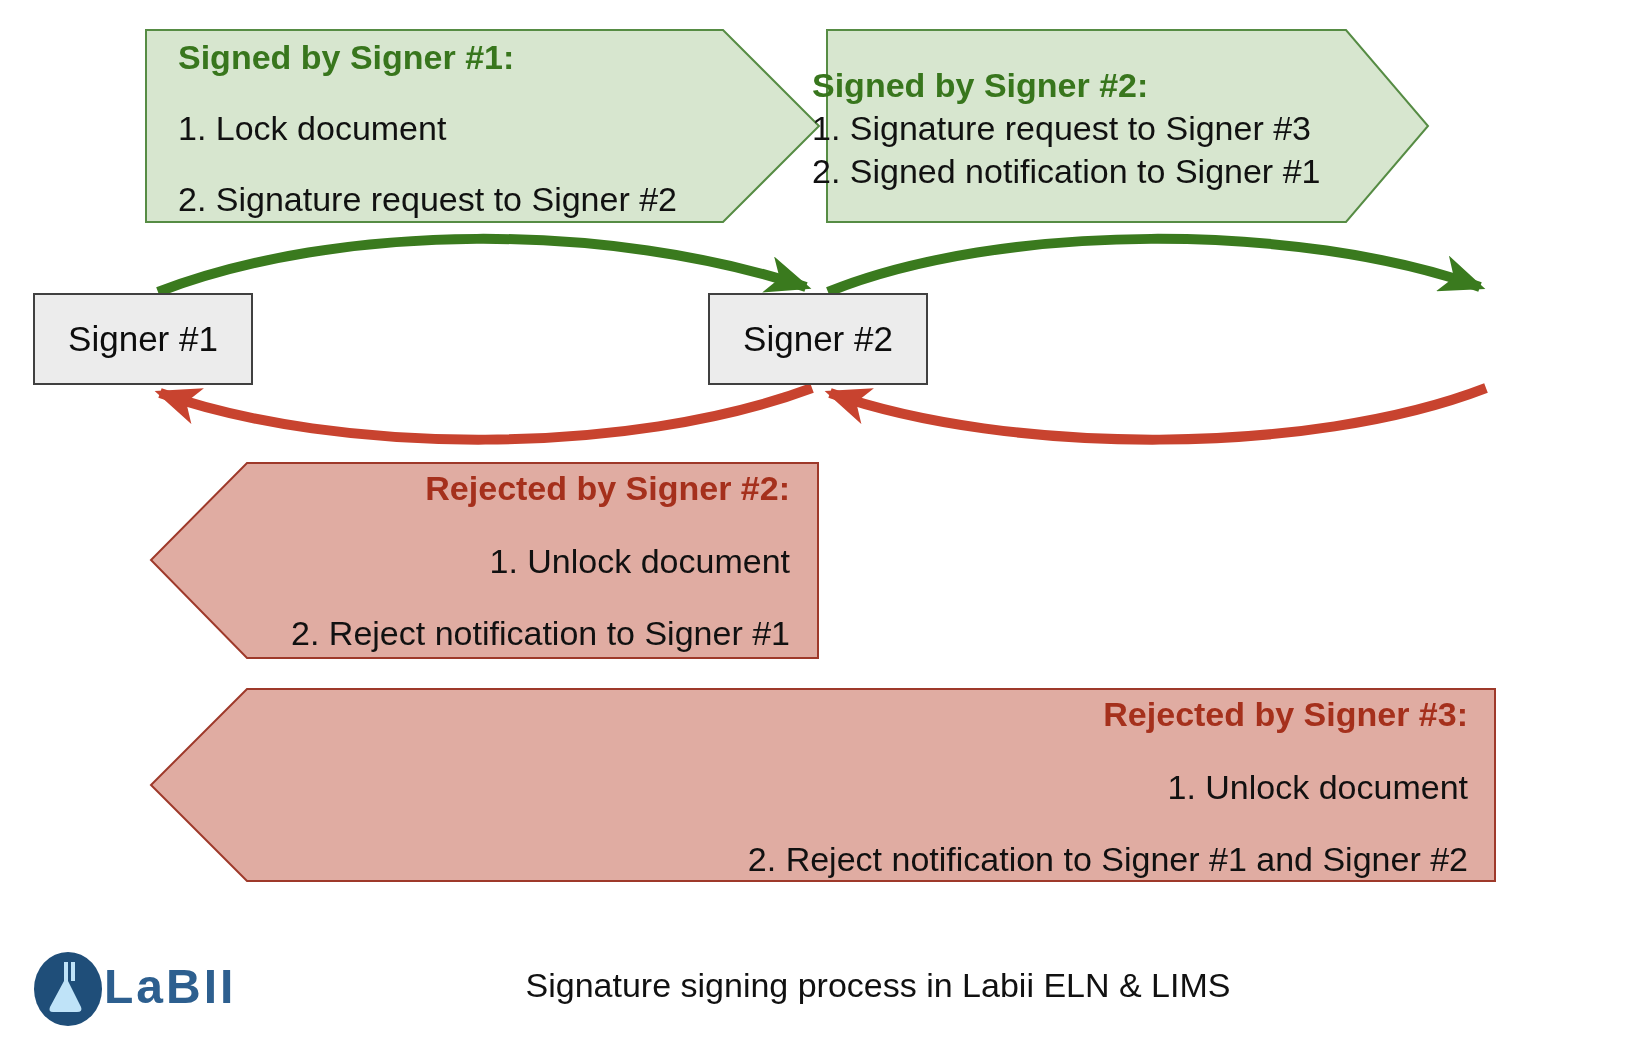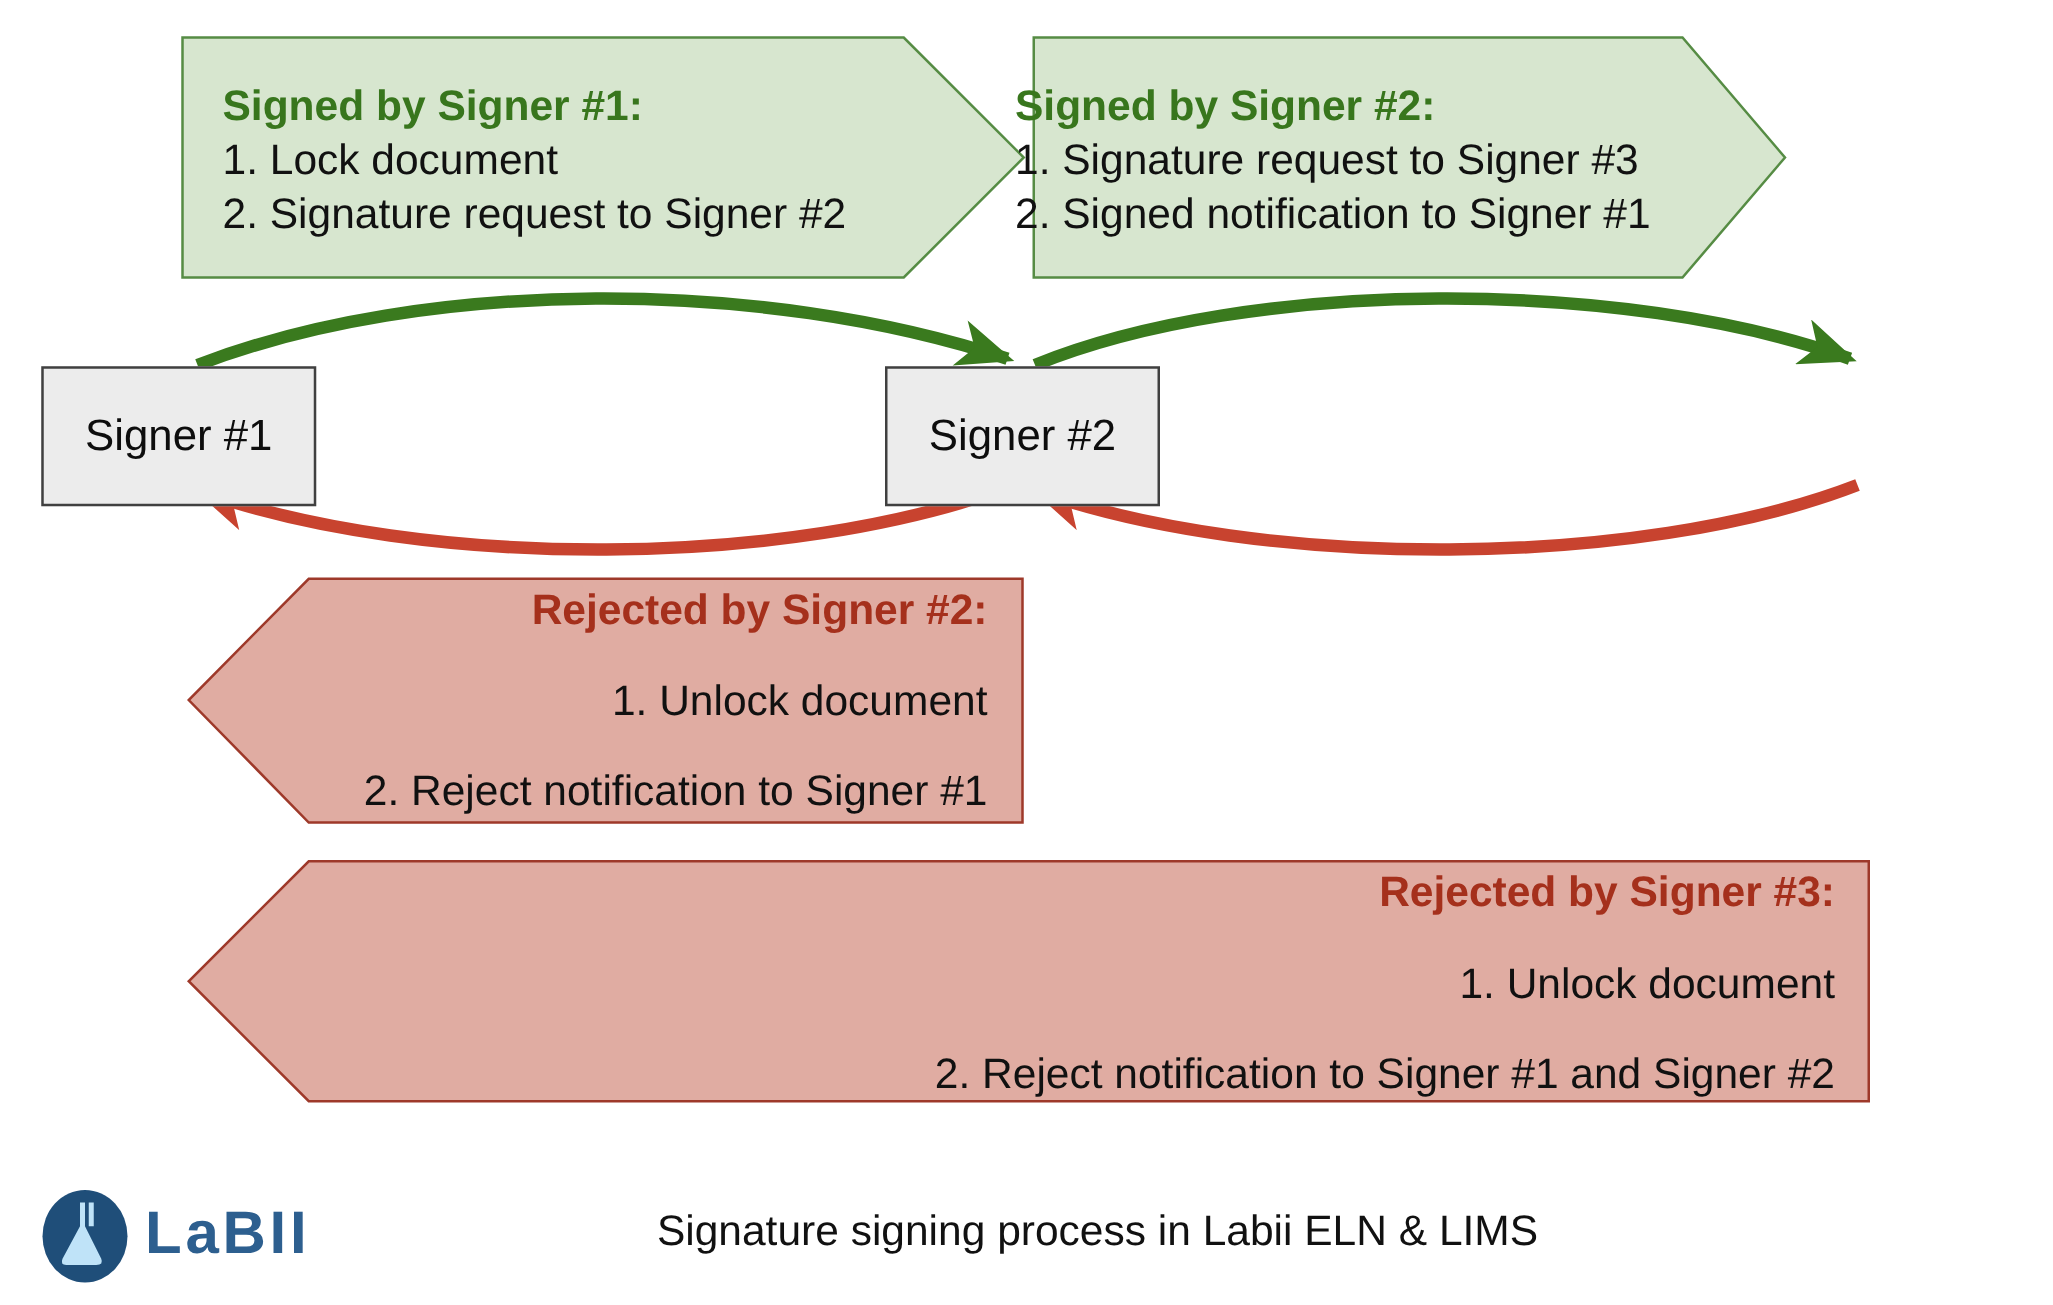--- a/index.html
+++ b/index.html
@@ -18,29 +18,29 @@
     height:188px;
     font-size:34px;line-height:43px;color:#111111;
     white-space:nowrap;
   }
   .step-text .title{font-weight:bold;}
   .green-title{color:#38761d;}
   .red-title{color:#a5301c;}
   .align-right{text-align:right;justify-content:space-between;}
   
   .signer-box{
-    position:absolute;width:220px;height:112px;
+    position:absolute;width:220px;height:92px;
     background:#ececec;border:2px solid #404040;
     box-sizing:border-box;
     display:flex;align-items:center;justify-content:center;
     font-size:35px;color:#0d0d0d;
   }
   
   .brand-wordmark{
-    position:absolute;left:116px;top:959px;
+    position:absolute;left:104px;top:959px;
     font-size:48px;font-weight:bold;letter-spacing:3px;
     color:#2d5f8f;
   }
   .caption{
     position:absolute;left:878px;top:966px;
     transform:translateX(-50%);
     font-size:34px;color:#111111;white-space:nowrap;
   }
   .logo{position:absolute;left:31px;top:950px;}
 </style>
@@ -65,21 +65,21 @@
     <polygon points="818,463 247,463 151,560 247,658 818,658" fill="#e0aca2" stroke="#9e392a" stroke-width="2"></polygon>
     <polygon points="1495,689 247,689 151,785 247,881 1495,881" fill="#e0aca2" stroke="#9e392a" stroke-width="2"></polygon>
 
     <path d="M 158 292 C 340 222, 610 222, 806 287" fill="none" stroke="#3a7a1e" stroke-width="10" marker-end="url(#headGreen)"></path>
     <path d="M 828 292 C 1000 222, 1300 222, 1480 287" fill="none" stroke="#3a7a1e" stroke-width="10" marker-end="url(#headGreen)"></path>
 
     <path d="M 812 388 C 630 456, 340 456, 160 393" fill="none" stroke="#c8432f" stroke-width="10" marker-end="url(#headRed)"></path>
     <path d="M 1486 388 C 1310 456, 1010 456, 830 393" fill="none" stroke="#c8432f" stroke-width="10" marker-end="url(#headRed)"></path>
   </svg>
 
-  <div class="step-text" style="left:178px;top:34px;">
+  <div class="step-text" style="left:178px;top:34px;gap:28px;">
     <div class="title green-title">Signed by Signer #1:</div>
     <div>1. Lock document</div>
     <div>2. Signature request to Signer #2</div>
   </div>
 
   <div class="step-text" style="left:812px;top:34px;">
     <div class="title green-title">Signed by Signer #2:</div>
     <div>1. Signature request to Signer #3</div>
     <div>2. Signed notification to Signer #1</div>
   </div>

